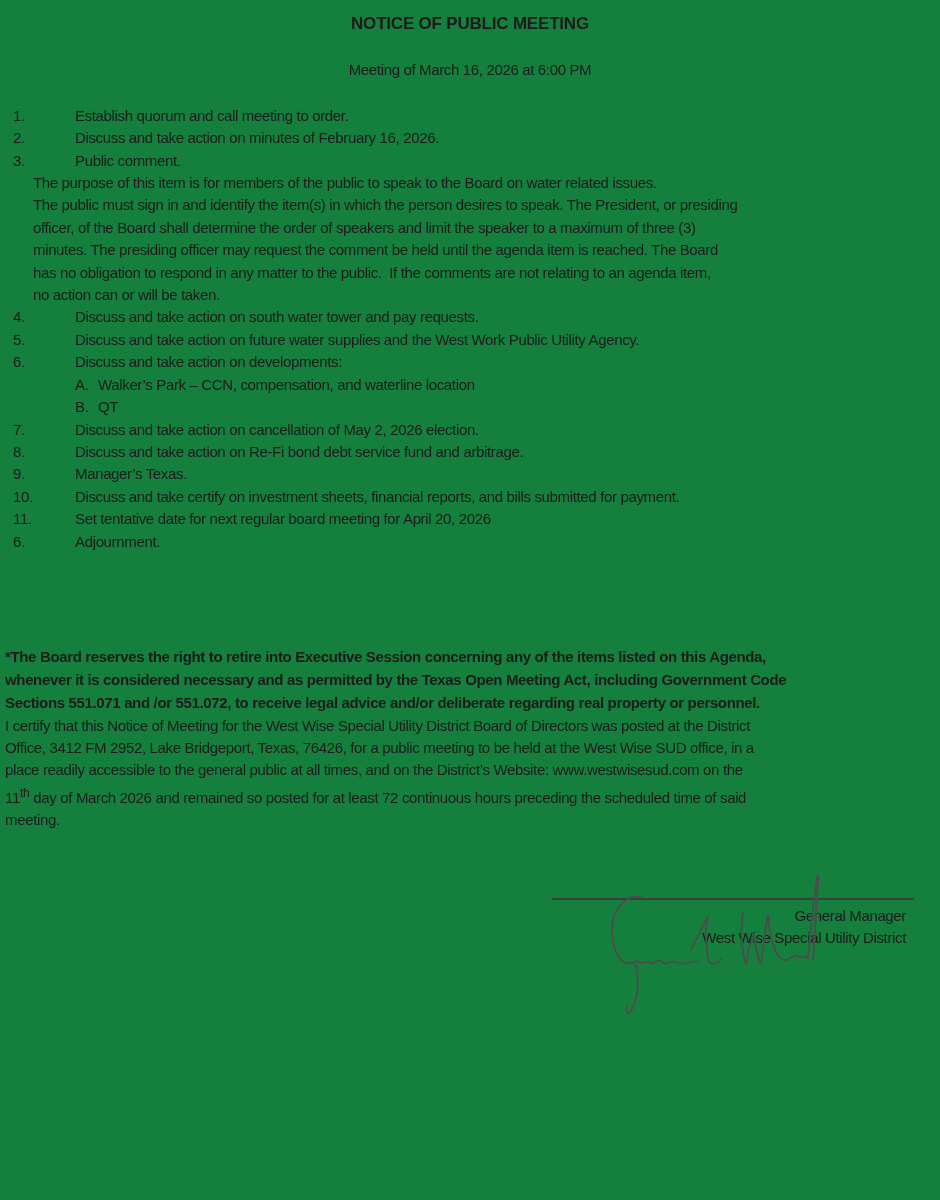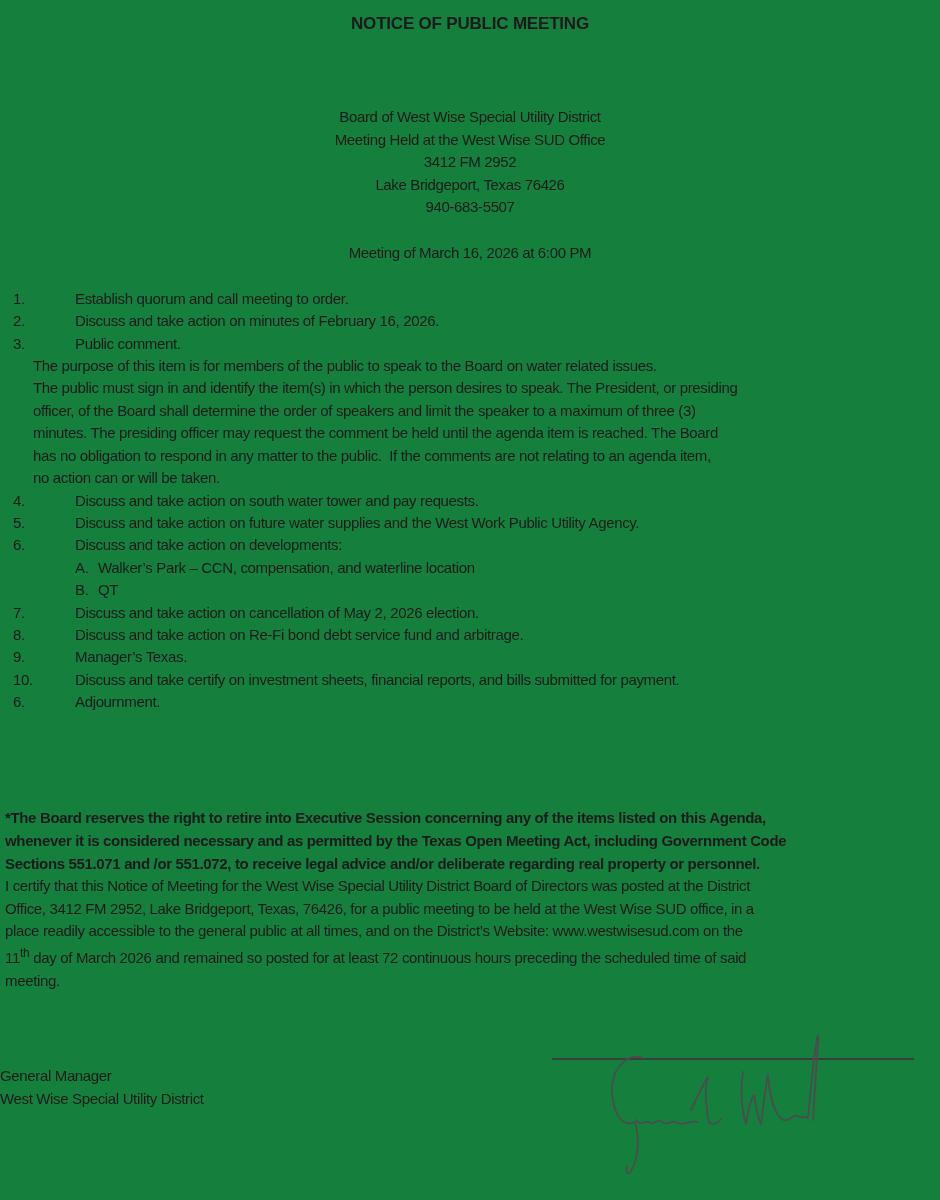--- a/index.html
+++ b/index.html
@@ -27,39 +27,32 @@
   .notes-line { white-space:pre; }
   .cert-heading { margin-top:20px; text-align:center; }
   .cert { margin-left:5px; }
   .cert-line { white-space:pre; }
   .cert-line sup { font-size:12px; letter-spacing:-0.2px; }
   .sig-block { position:relative; height:125px; }
   .sig-rule {
     margin-top:66px; margin-left:auto; margin-right:26px;
     width:362px; border-top:2px solid #3d3d3d;
   }
-  .sig-text { text-align:left; padding-right:14px; }
+  .sig-text { text-align:right; padding-right:34px; }
   .sig-text .l1 { margin-top:5px; }
   .signature-svg { position:absolute; left:590px; top:-42px; pointer-events:none; }
   .signature-svg path { fill:none; stroke:#4c4c4c; stroke-width:1.8; stroke-linecap:round; stroke-linejoin:round; }
 </style>
 </head>
 <body>
 
 <div class="page">
 
   <div class="doc-title">NOTICE OF PUBLIC MEETING</div>
 
-  <div class="addr">
-    <div>Board of West Wise Special Utility District</div>
-    <div>Meeting Held at the West Wise SUD Office</div>
-    <div>3412 FM 2952</div>
-    <div>Lake Bridgeport, Texas 76426</div>
-    <div>940-683-5507</div>
-  </div>
 
   <div class="meeting-line">Meeting of March 16, 2026 at 6:00 PM</div>
 
   <div class="agenda">
     <div class="agenda-row">
       <div class="agenda-num">1.</div>
       <div class="agenda-text">Establish quorum and call meeting to order.</div>
     </div>
     <div class="agenda-row">
       <div class="agenda-num">2.</div>
@@ -103,20 +96,24 @@
     </div>
     <div class="agenda-row">
       <div class="agenda-num">9.</div>
       <div class="agenda-text">Manager’s Texas.</div>
     </div>
     <div class="agenda-row">
       <div class="agenda-num">10.</div>
       <div class="agenda-text">Discuss and take certify on investment sheets, financial reports, and bills submitted for payment.</div>
     </div>
     <div class="agenda-row">
+      <div class="agenda-num">11.</div>
+      <div class="agenda-text">Set tentative date for next regular board meeting for April 20, 2026</div>
+    </div>
+    <div class="agenda-row">
       <div class="agenda-num">6.</div>
       <div class="agenda-text">Adjournment.</div>
     </div>
   </div>
 
   <div class="notes">
     <div class="notes-line">*The Board reserves the right to retire into Executive Session concerning any of the items listed on this Agenda,</div>
     <div class="notes-line">whenever it is considered necessary and as permitted by the Texas Open Meeting Act, including Government Code</div>
     <div class="notes-line">Sections 551.071 and /or 551.072, to receive legal advice and/or deliberate regarding real property or personnel.</div>
   </div>

